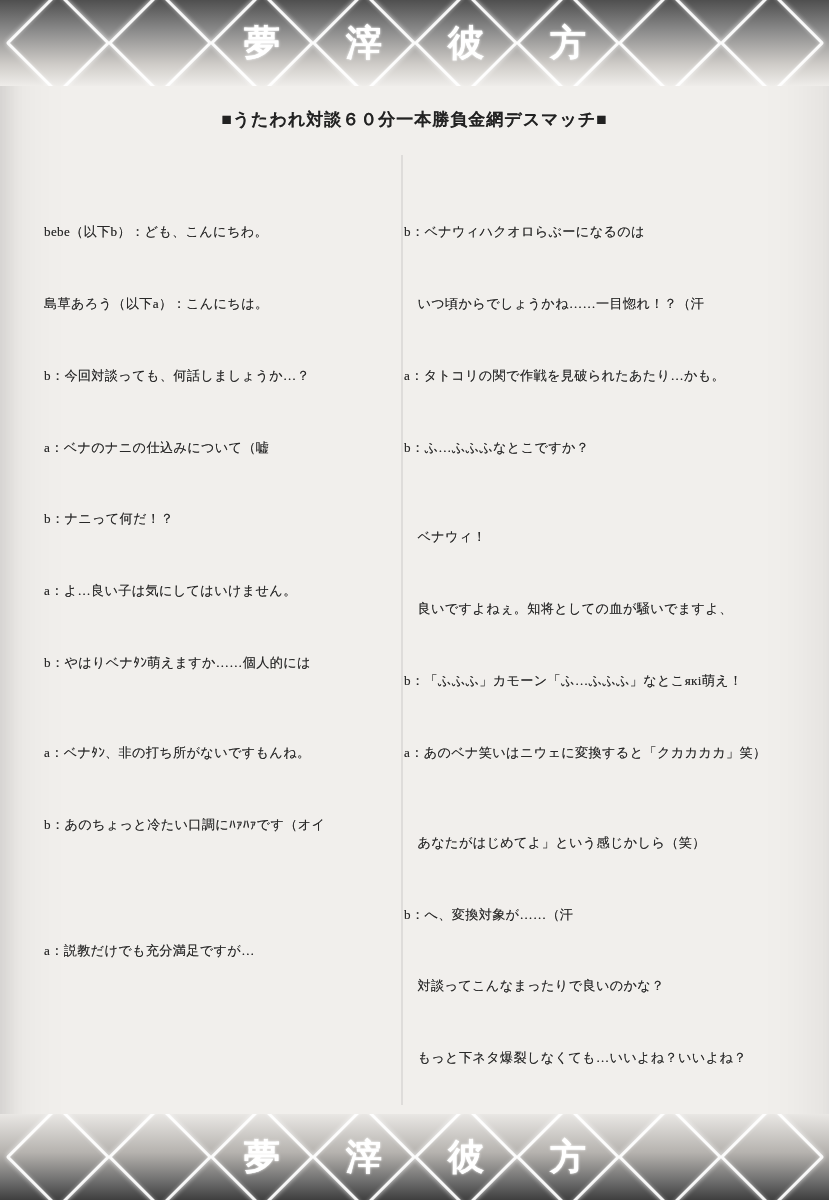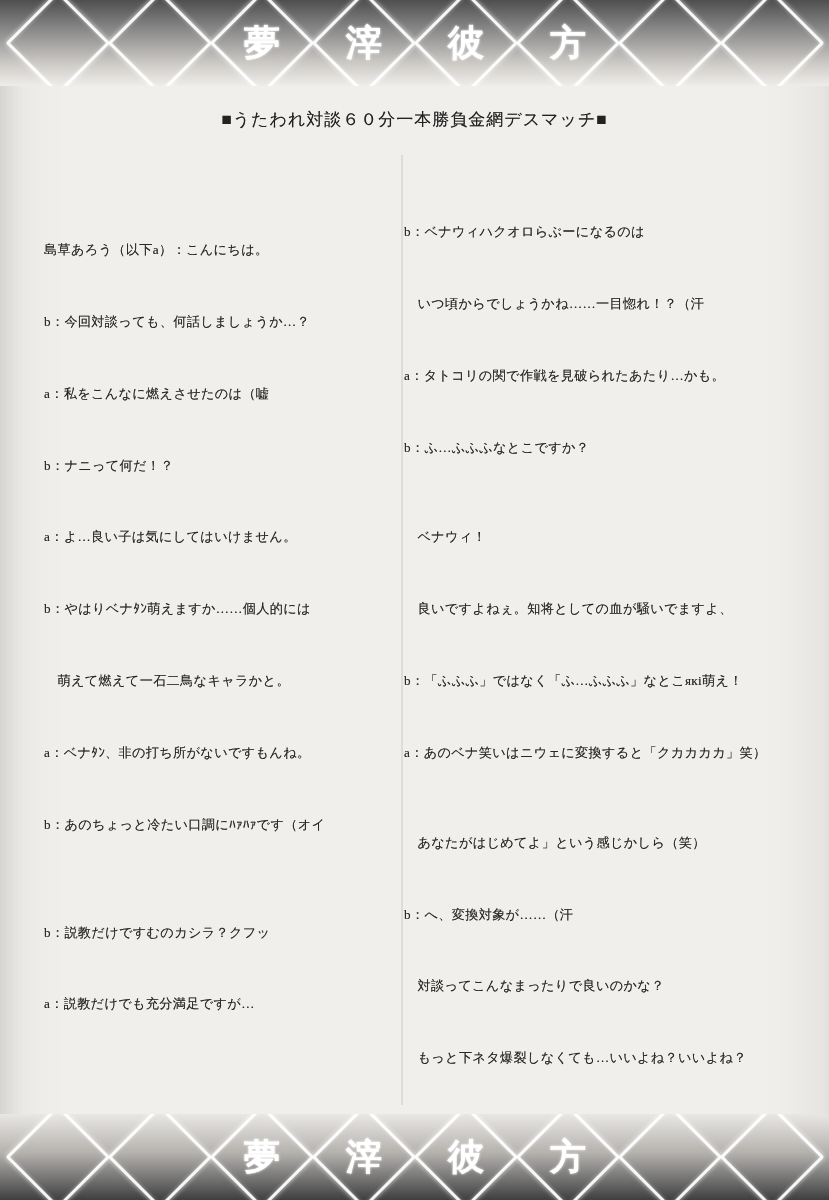--- a/index.html
+++ b/index.html
@@ -28,21 +28,21 @@
   }
   .diamond span {
     transform:rotate(-45deg); display:block; width:68px; text-align:center;
     font-size:36px; font-weight:bold; color:#ffffff; line-height:68px;
     text-shadow:0 0 3px rgba(255,255,255,0.9), 0 0 1px #fff;
     font-family:"Liberation Serif","DejaVu Serif",serif;
   }
   
   .header {
     position:absolute; top:108px; left:0; width:829px; text-align:center;
-    font-size:17px; font-weight:normal; color:#222; letter-spacing:1px;
+    font-size:17px; font-weight:bold; color:#222; letter-spacing:1px;
     text-shadow:0 0 0.6px rgba(0,0,0,0.45);
   }
   
   .columns {
     position:absolute; top:151px; left:44px; width:770px;
     display:flex;
   }
   .col { white-space:pre; }
   .col-left  { width:360px; flex:0 0 360px; }
   .col-right { flex:1; }
@@ -97,42 +97,41 @@
   </div>
 
 <div class="header">■うたわれ対談６０分一本勝負金網デスマッチ■</div>
 
 <div class="divider"></div>
 
 <div class="columns">
   <div class="col col-left">
     
   
+      <div class="line">bebe（以下b）：ども、こんにちわ。</div>
     
       <div class="line">島草あろう（以下a）：こんにちは。</div>
     
       <div class="line">b：今回対談っても、何話しましょうか…？</div>
     
-      <div class="line">a：私をこんなに燃えさせたのは（嘘</div>
+      <div class="line">a：ベナのナニの仕込みについて（嘘</div>
     
       <div class="line">b：ナニって何だ！？</div>
     
       <div class="line">a：よ…良い子は気にしてはいけません。</div>
     
       <div class="line">b：やはりベナﾀﾝ萌えますか……個人的には</div>
     
-      <div class="line">　萌えて燃えて一石二鳥なキャラかと。</div>
     
       <div class="line">a：ベナﾀﾝ、非の打ち所がないですもんね。</div>
     
       <div class="line">b：あのちょっと冷たい口調にﾊｧﾊｧです（オイ</div>
     
     
     
-      <div class="line">b：説教だけですむのカシラ？クフッ</div>
     
       <div class="line">a：説教だけでも充分満足ですが…</div>
     
       
     
       
     
       
     
       
@@ -216,21 +215,21 @@
     
       <div class="line">a：タトコリの関で作戦を見破られたあたり…かも。</div>
     
       <div class="line">b：ふ…ふふふなとこですか？</div>
     
     
       <div class="line">　ベナウィ！</div>
     
       <div class="line">　良いですよねぇ。知将としての血が騒いでますよ、</div>
     
-      <div class="line">b：「ふふふ」ではなく「ふ…ふふふ」なとこякі萌え！</div>
+      <div class="line">b：「ふふふ」カモーン「ふ…ふふふ」なとこякі萌え！</div>
     
       <div class="line">a：あのベナ笑いはニウェに変換すると「クカカカカ」笑）</div>
     
     
       <div class="line">　あなたがはじめてよ」という感じかしら（笑）</div>
     
       <div class="line">b：へ、変換対象が……（汗</div>
     
       <div class="line">　対談ってこんなまったりで良いのかな？</div>
     

